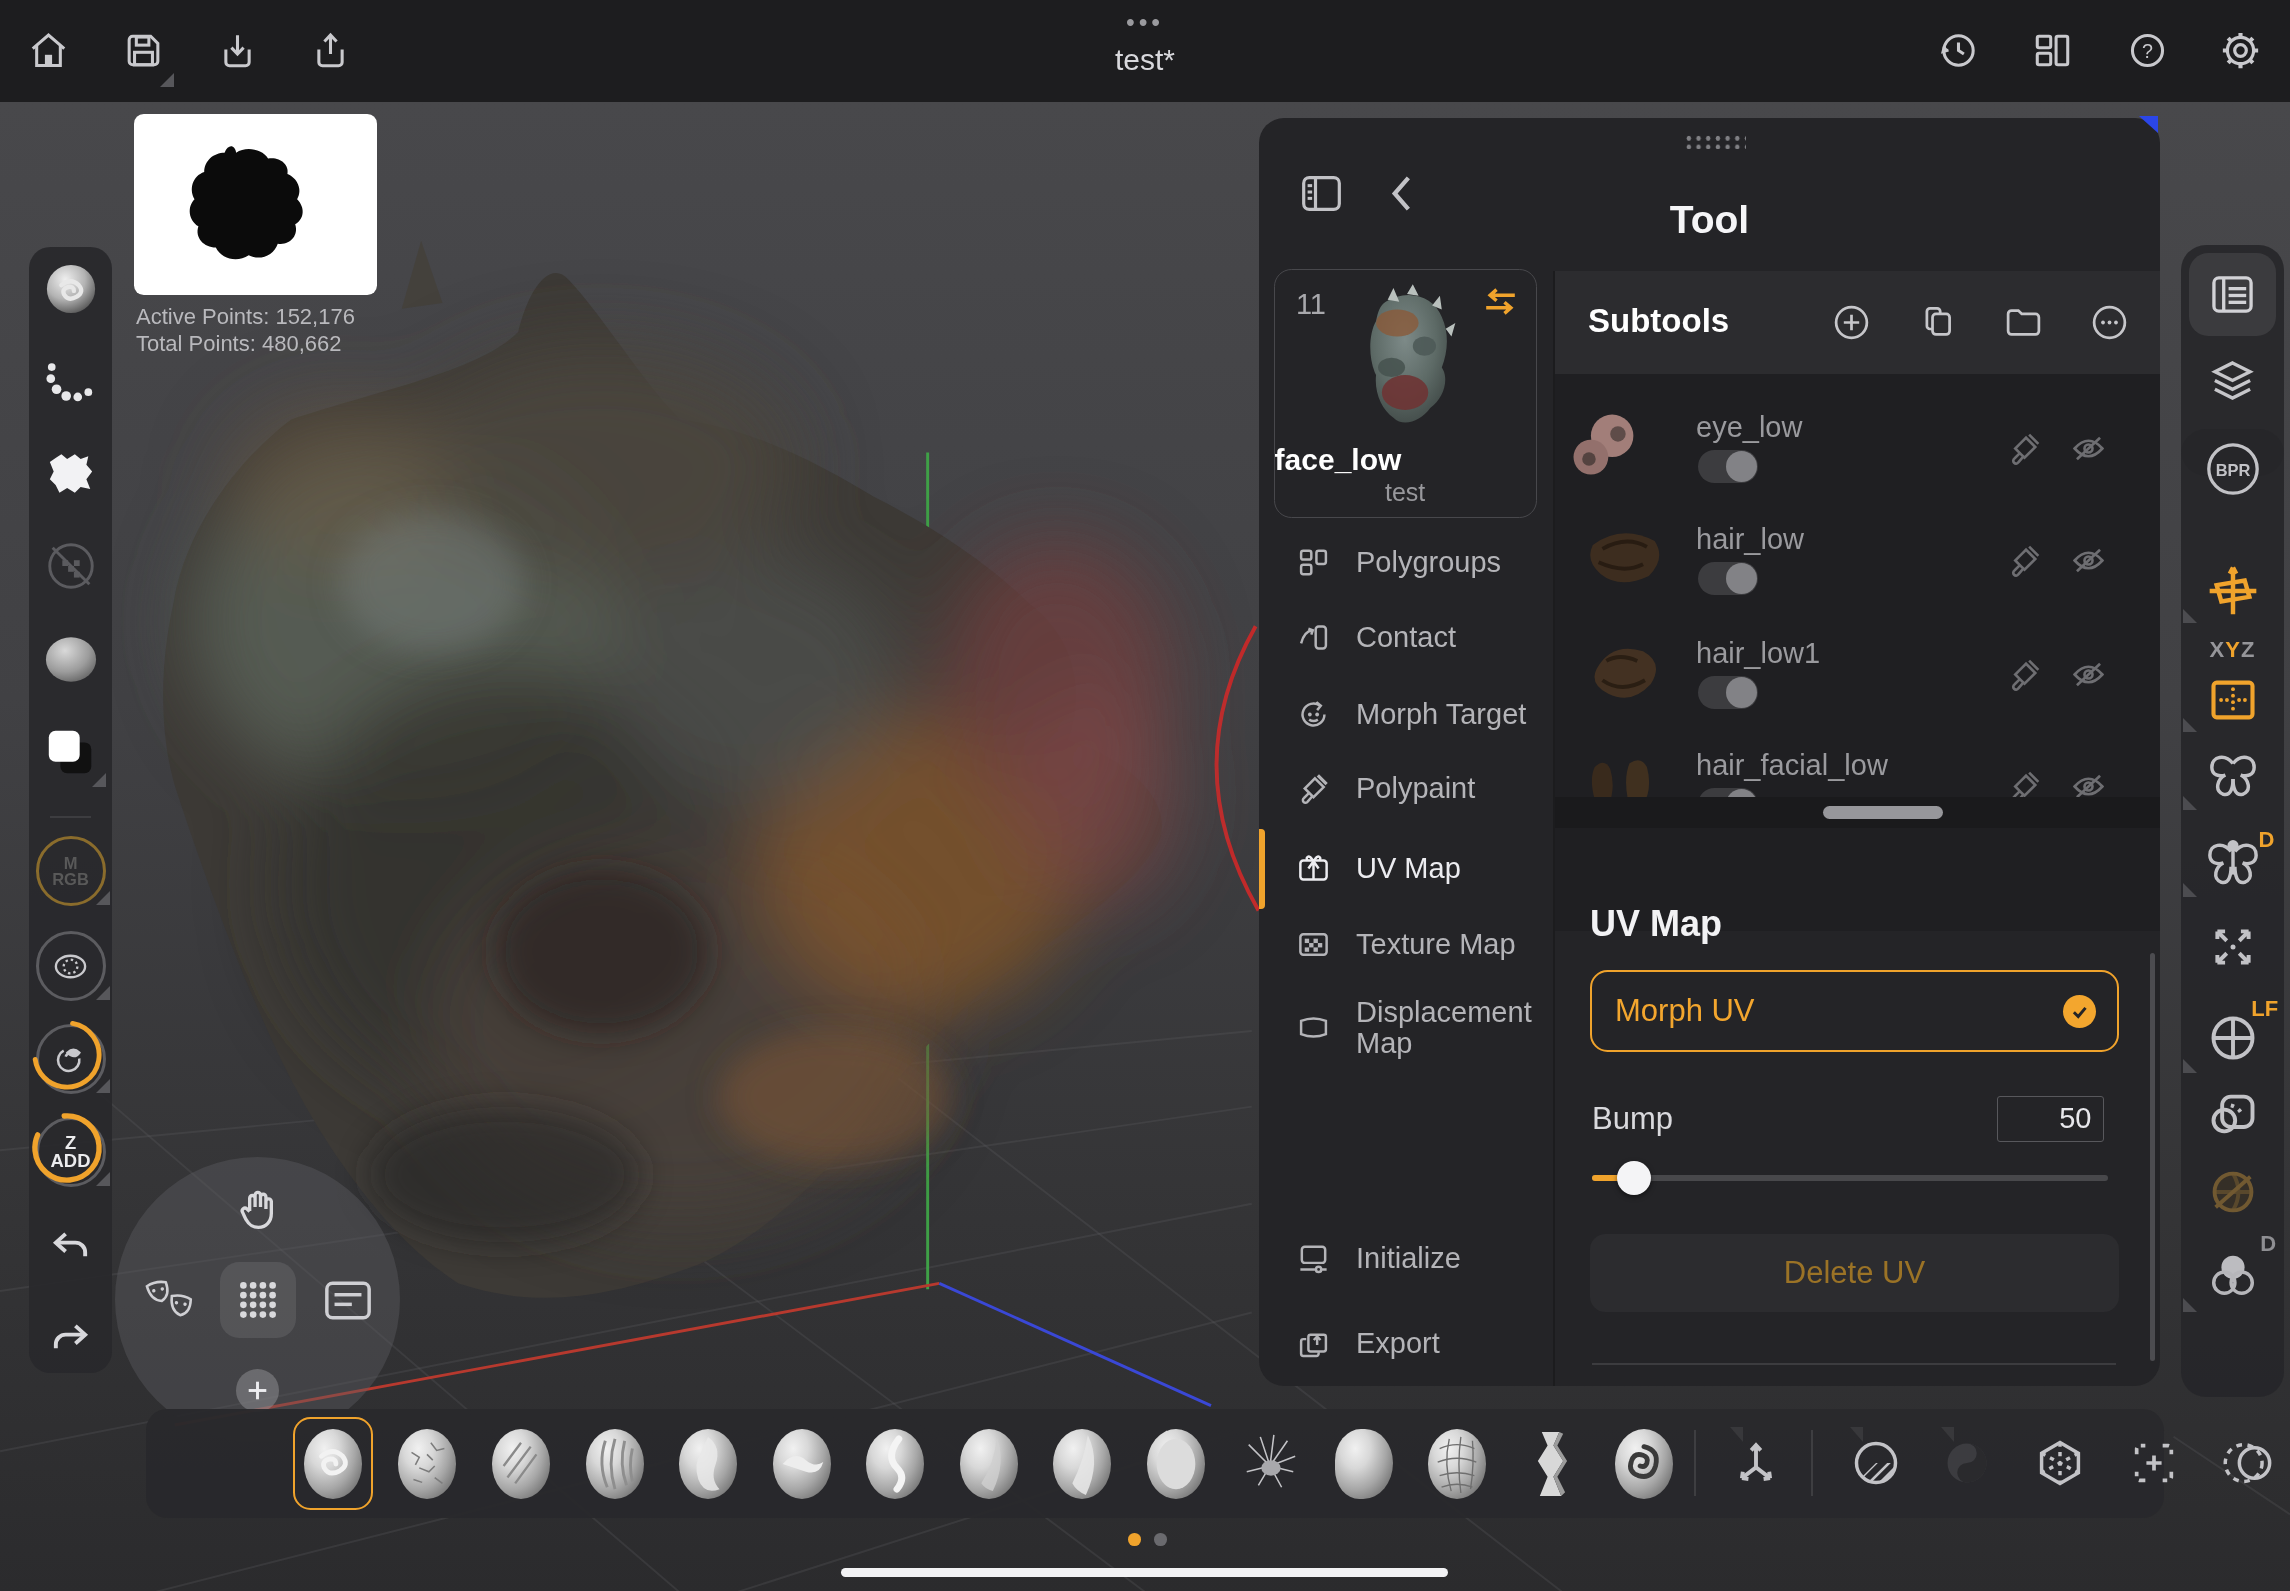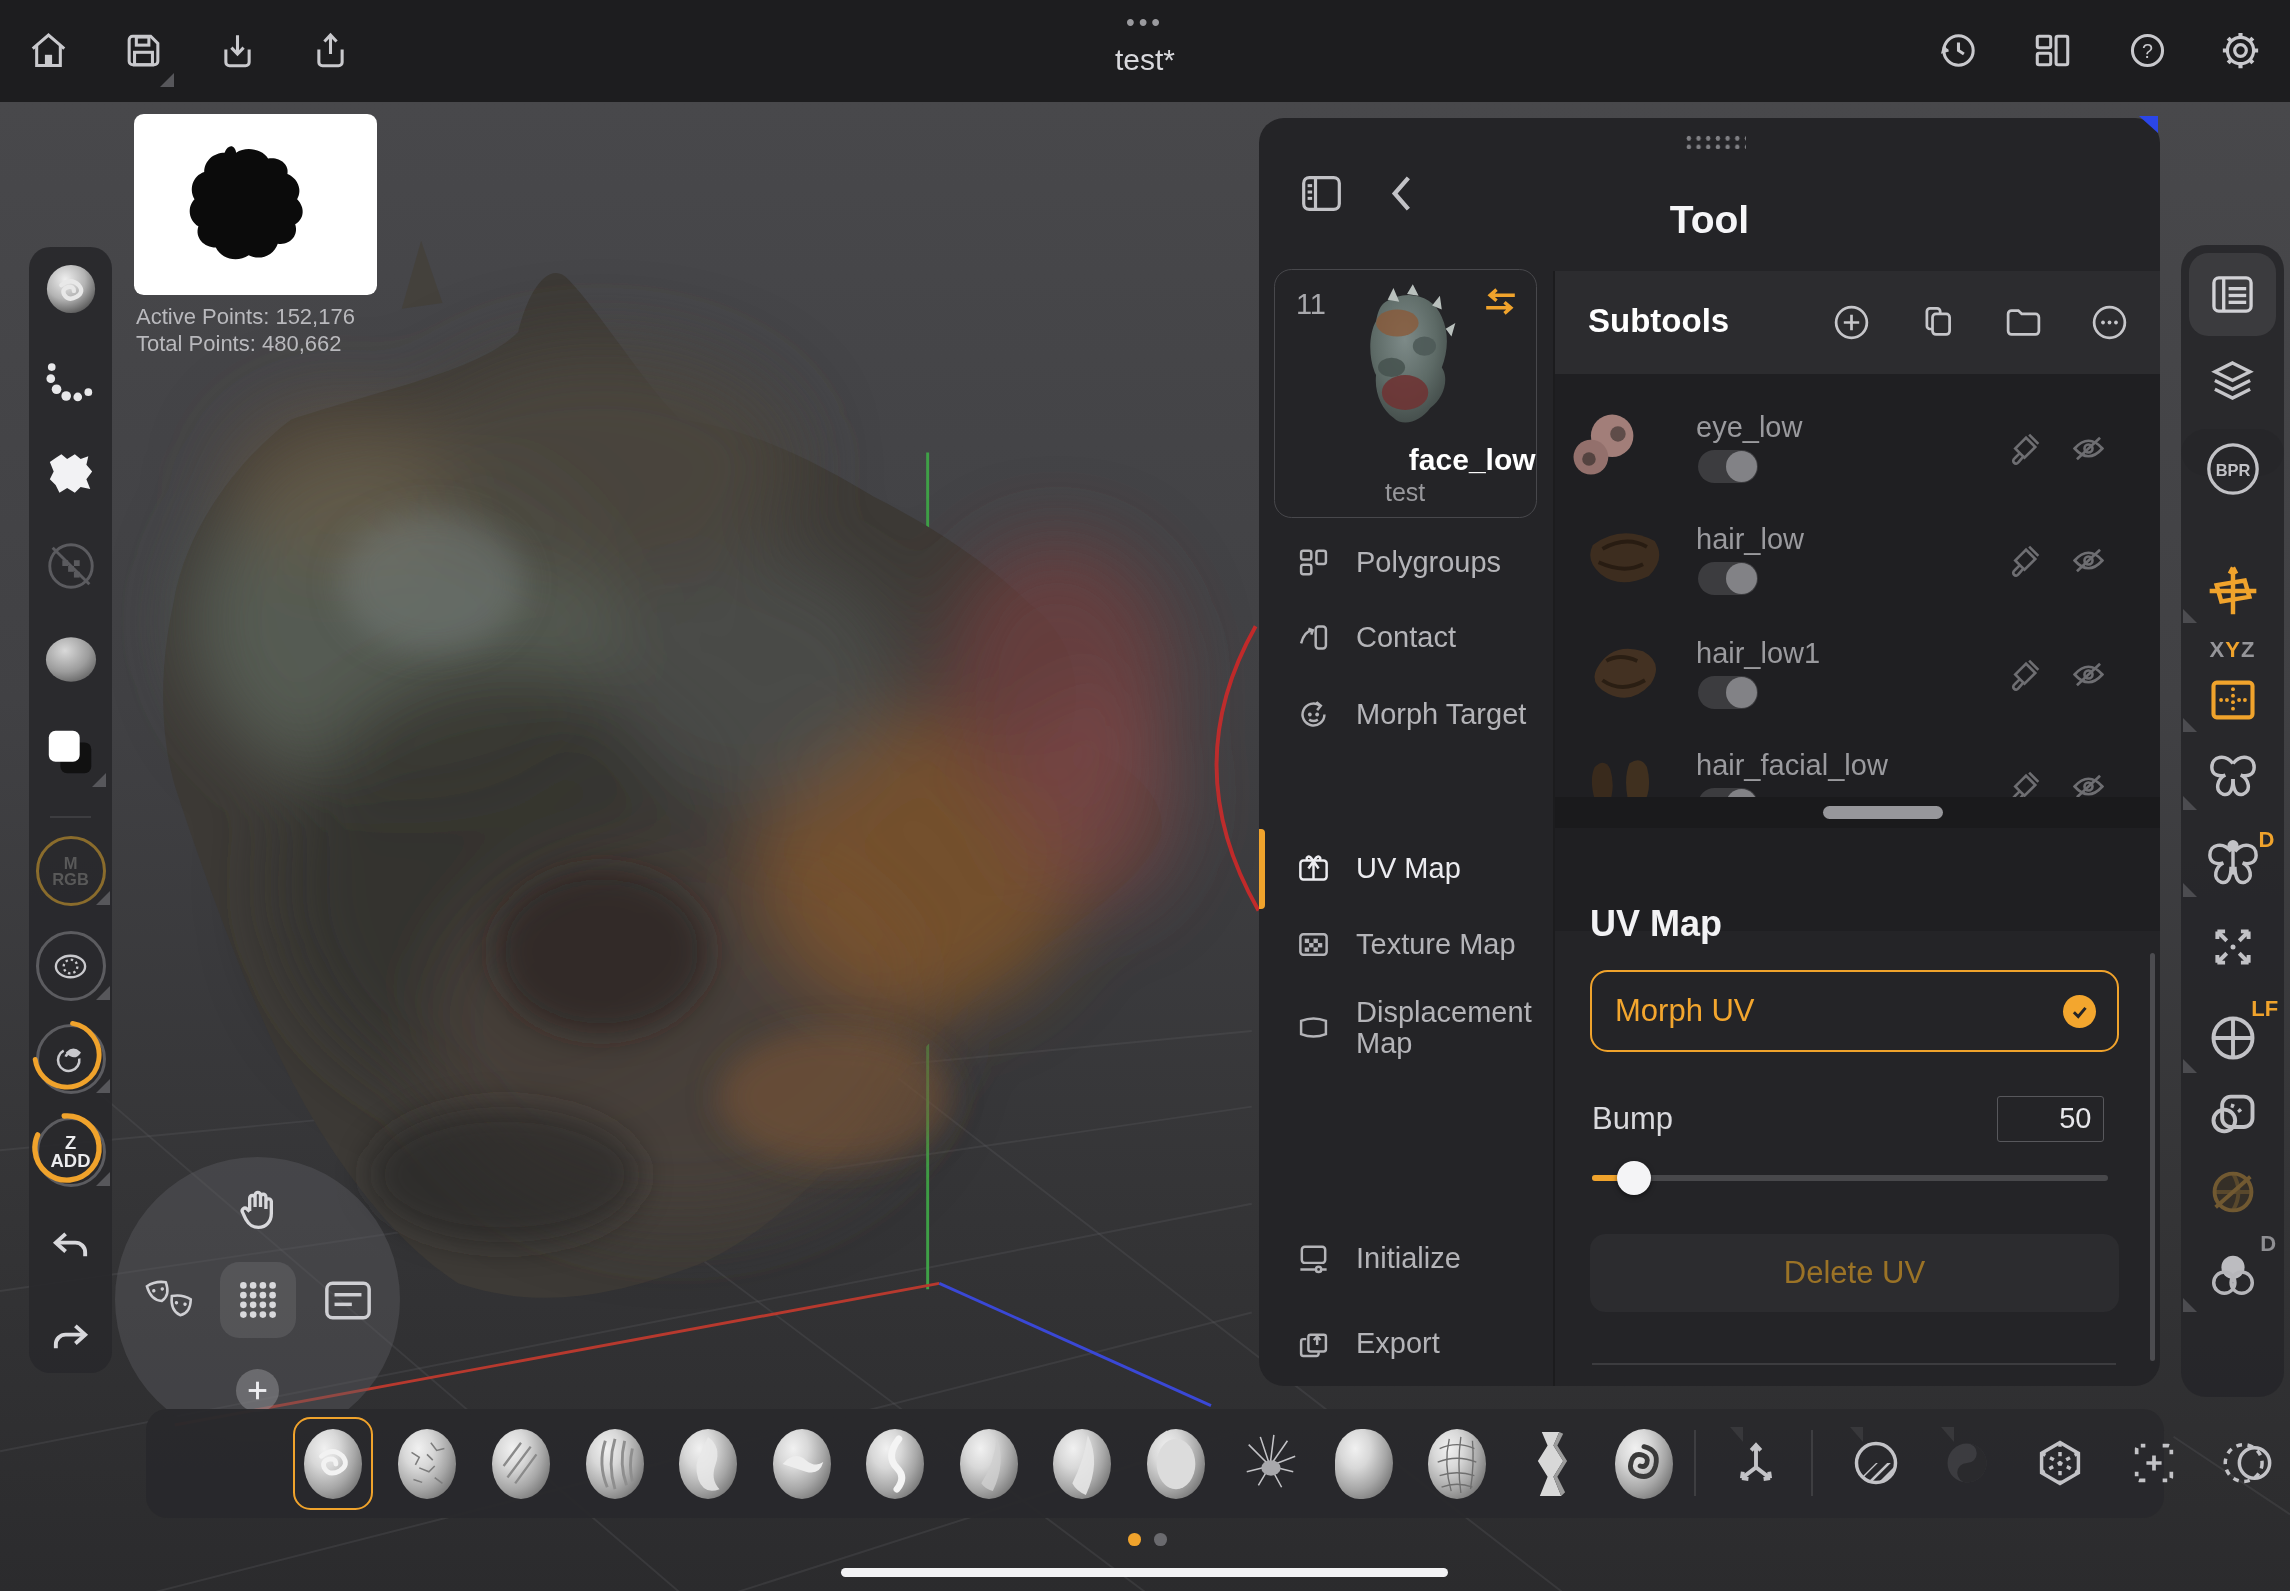--- a/index.html
+++ b/index.html
@@ -41,21 +41,21 @@
      background-image:radial-gradient(circle,#808084 2.3px,transparent 2.5px);
      background-size:9.7px 8.7px;}
   #tp-title{position:absolute;left:0;top:54px;width:901px;text-align:center;color:#f5f5f7;
             font-size:39px;font-weight:bold;}
   .tp-hicon{position:absolute;top:50px;width:50px;height:50px;display:flex;align-items:center;justify-content:center;}
   
   #tool-card{position:absolute;left:14.6px;top:151px;width:263px;height:249px;border:1.9px solid #48484c;
              border-radius:17.5px;box-sizing:border-box;}
   #tc-badge{position:absolute;left:21.3px;top:17.5px;color:#a8a8ac;font-size:29px;}
   #tc-swap{position:absolute;right:15.5px;top:13.6px;}
-  #tc-name{position:absolute;left:0;top:173px;width:100%;text-align:right;color:#fff;font-size:30px;font-weight:bold;}
+  #tc-name{position:absolute;left:0;top:173px;width:100%;text-align:left;color:#fff;font-size:30px;font-weight:bold;}
   #tc-sub{position:absolute;left:0;top:208px;width:100%;text-align:center;color:#98989c;font-size:25px;}
   
   .menu-item{position:absolute;left:35px;width:252px;display:flex;align-items:center;gap:23px;color:#b4b4b8;}
   .mi-icon{flex:0 0 39px;height:39px;display:flex;align-items:center;justify-content:center;}
   .mi-label{font-size:29px;line-height:31px;width:194px;}
   .menu-item.sel{color:#ececf0;}
   #uv-sel-bar{position:absolute;left:0px;top:711px;width:5.8px;height:80px;background:#f0a32c;border-radius:0 3.9px 3.9px 0;}
   
   #st-col-sep{position:absolute;left:294px;top:153px;width:1.9px;height:1115px;background:#1c1c1e;}
   #st-header{position:absolute;left:296px;top:153px;width:605px;height:103px;background:#2c2c2f;}
@@ -499,20 +499,30 @@
           <path d="M19.5 12 a7.5 7.5 0 1 1 -3 -6 M14 3.5 L17 6 L14.5 9"></path>
           <g fill="#b4b4b8" stroke="none">
               <circle cx="9.5" cy="12" r="1.3"></circle>
               <circle cx="14.5" cy="12" r="1.3"></circle>
             </g>
           <path d="M9 15.5 q3 2 6 0"></path>
         </svg>
         </span>
       <span class="mi-label">Morph Target</span>
     </div>
+    <div class="menu-item" style="top:641px;height:58px;">
+      <span class="mi-icon">
+        <svg width="35" height="35" viewBox="0 0 24 24" fill="none" stroke="#b4b4b8" stroke-width="1.7">
+          <path d="M13 5 L19 11 L12 18 L6 12 Z" transform="rotate(0)"></path>
+          <path d="M9 15 L5.5 18.5 a1.8 1.8 0 1 0 2.5 2.5 L11.5 17"></path>
+          <path d="M15 3 L21 9" stroke-width="2.2"></path>
+        </svg>
+        </span>
+      <span class="mi-label">Polypaint</span>
+    </div>
     <div class="menu-item sel" style="top:721px;height:58px;">
       <span class="mi-icon">
         <svg width="35" height="35" viewBox="0 0 24 24" fill="none" stroke="#ececf0" stroke-width="1.7">
           <rect x="3" y="6.5" width="18" height="13" rx="2"></rect>
           <path d="M8 6.5 C6 4.5,9 2.5,10.5 5 L12 7 L13.5 5 C15 2.5,18 4.5,16 6.5"></path>
           <path d="M12 7 L8.5 12 M12 7 L15.5 12 M12 7 V19.5"></path>
         </svg>
         </span>
       <span class="mi-label">UV Map</span>
     </div>

